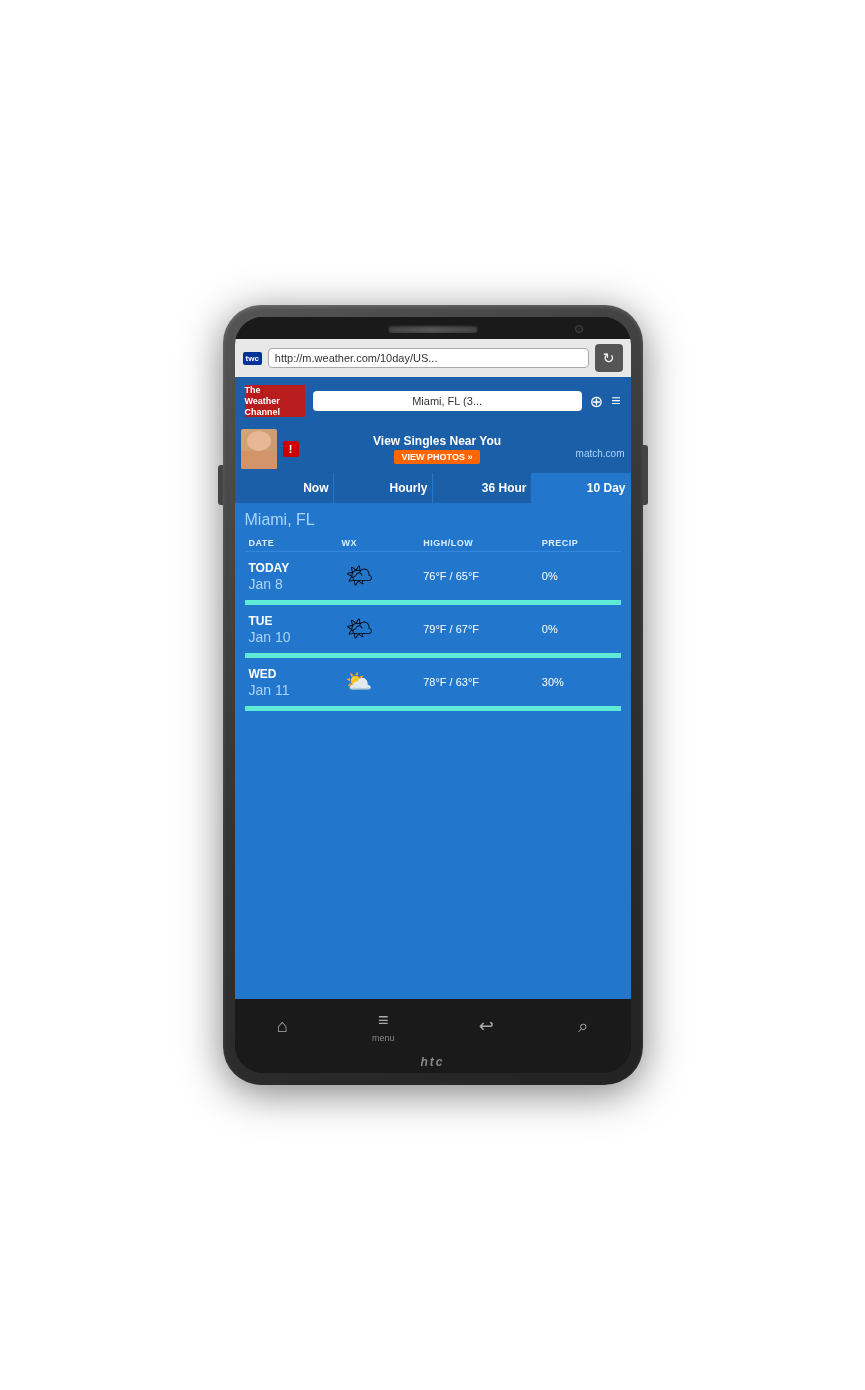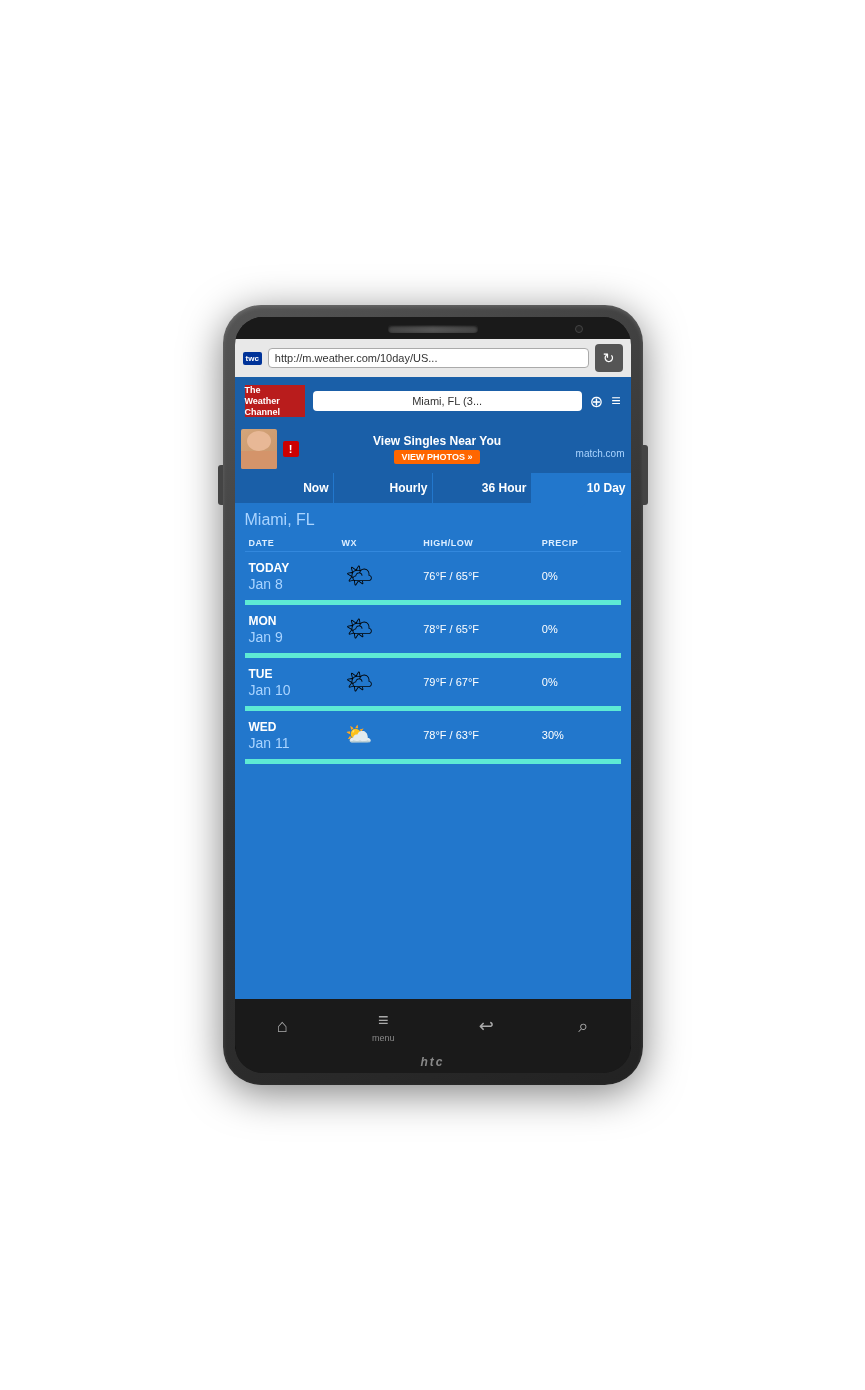--- a/index.html
+++ b/index.html
@@ -496,35 +496,20 @@
     </td>
     <td>
       <div class="temp">76°F / 65°F</div>
     </td>
     <td>
       <div class="precip">0%</div>
     </td>
   </tr>
                 <tr class="weather-row">
     <td>
-      <div class="day-name">MON</div>
-      <div class="day-date">Jan 9</div>
-    </td>
-    <td>
-      <div class="wx-icon">🌤</div>
-    </td>
-    <td>
-      <div class="temp">78°F / 65°F</div>
-    </td>
-    <td>
-      <div class="precip">0%</div>
-    </td>
-  </tr>
-                <tr class="weather-row">
-    <td>
       <div class="day-name">TUE</div>
       <div class="day-date">Jan 10</div>
     </td>
     <td>
       <div class="wx-icon">🌤</div>
     </td>
     <td>
       <div class="temp">79°F / 67°F</div>
     </td>
     <td>

